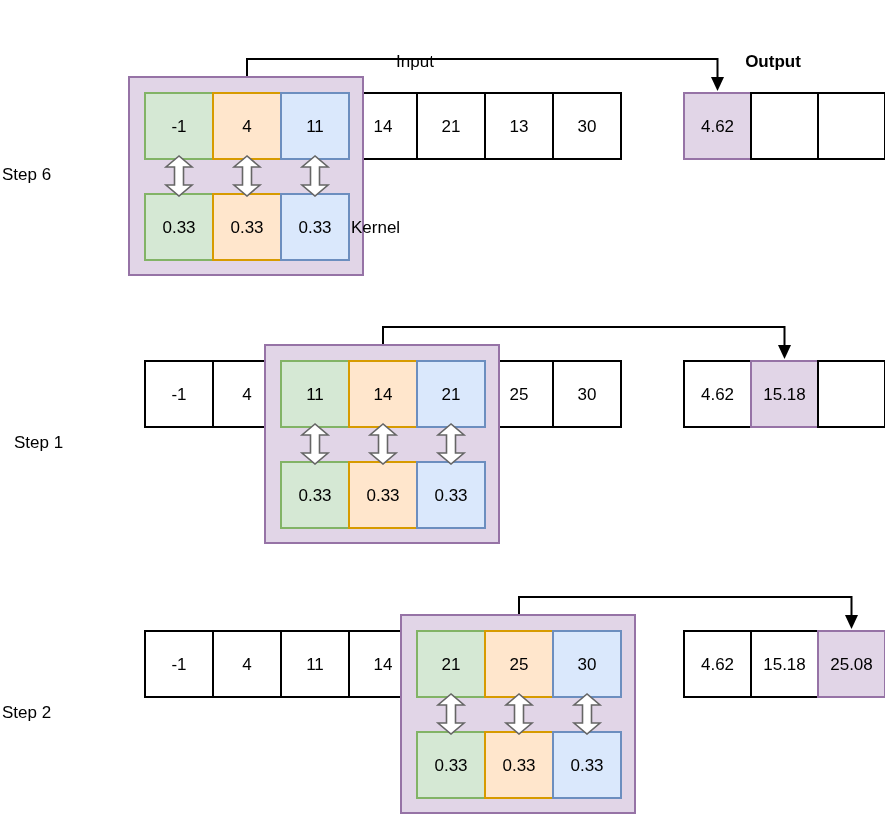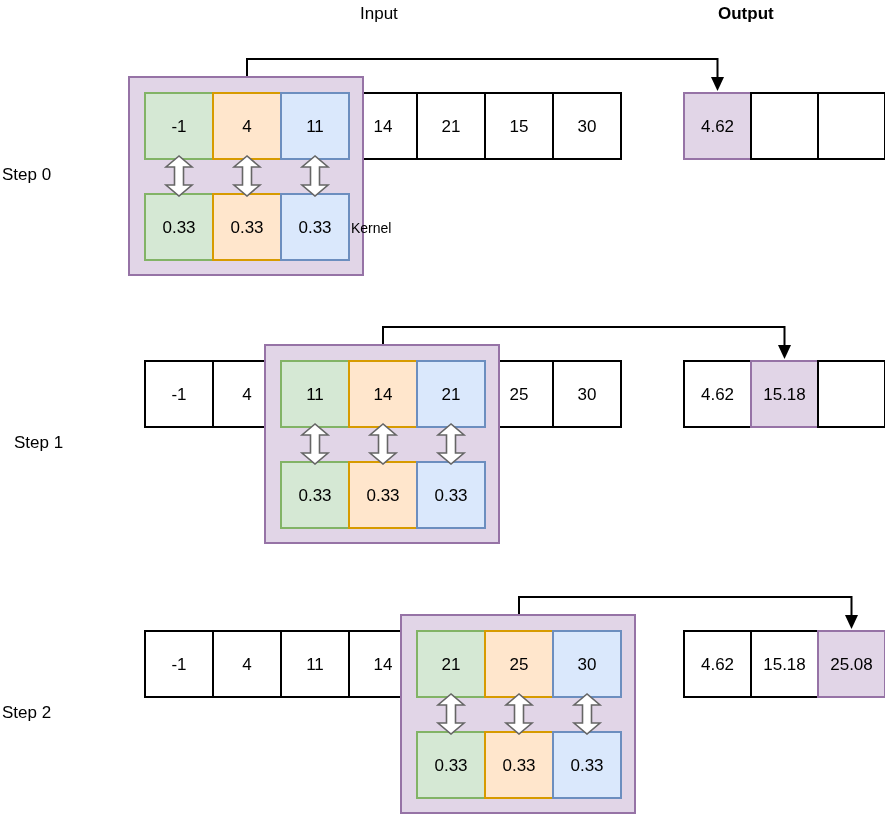--- a/index.html
+++ b/index.html
@@ -8,24 +8,25 @@
     width: 885px;
     height: 816px;
     background: #ffffff;
     overflow: hidden;
     font-family: "Liberation Sans", sans-serif;
     color: #000000;
   }
   .title {
     position: absolute;
     width: 110px;
-    text-align: left;
+    text-align: center;
     font-size: 17px;
     line-height: 22px;
     white-space: nowrap;
+    margin-top: 48px;
   }
   .cell {
     position: absolute;
     box-sizing: border-box;
     border: 2px solid #000000;
     background: #ffffff;
     display: flex;
     align-items: center;
     justify-content: center;
     font-size: 17px;
@@ -36,21 +37,21 @@
     box-sizing: border-box;
   }
   .steplabel {
     position: absolute;
     font-size: 17px;
     line-height: 22px;
     white-space: nowrap;
   }
   .kernellabel {
     position: absolute;
-    font-size: 14px;
+    font-size: 17px;
     line-height: 22px;
     white-space: nowrap;
   }
   .darrow {
     position: absolute;
   }
   svg.overlay {
     position: absolute;
     left: 0;
     top: 0;
@@ -62,21 +63,21 @@
 
 <div class="canvas">
   <div class="title" style="left:360px; top:3px;">Input</div>
   <div class="title" style="left:718px; top:3px;font-weight:bold;">Output</div>
   <div id="steps-root">
       <div class="cell" style="left: 144px; top: 92px; width: 70px; height: 68px; background: rgb(255, 255, 255); border-color: rgb(0, 0, 0);">-1</div>
       <div class="cell" style="left: 212px; top: 92px; width: 70px; height: 68px; background: rgb(255, 255, 255); border-color: rgb(0, 0, 0);">4</div>
       <div class="cell" style="left: 280px; top: 92px; width: 70px; height: 68px; background: rgb(255, 255, 255); border-color: rgb(0, 0, 0);">11</div>
       <div class="cell" style="left: 348px; top: 92px; width: 70px; height: 68px; background: rgb(255, 255, 255); border-color: rgb(0, 0, 0);">14</div>
       <div class="cell" style="left: 416px; top: 92px; width: 70px; height: 68px; background: rgb(255, 255, 255); border-color: rgb(0, 0, 0);">21</div>
-      <div class="cell" style="left: 484px; top: 92px; width: 70px; height: 68px; background: rgb(255, 255, 255); border-color: rgb(0, 0, 0);">15</div>
+      <div class="cell" style="left: 484px; top: 92px; width: 70px; height: 68px; background: rgb(255, 255, 255); border-color: rgb(0, 0, 0);">13</div>
       <div class="cell" style="left: 552px; top: 92px; width: 70px; height: 68px; background: rgb(255, 255, 255); border-color: rgb(0, 0, 0);">30</div>
       <div class="cell" style="left: 683px; top: 92px; width: 69px; height: 68px; background: rgb(225, 213, 231); border-color: rgb(150, 115, 166);">4.62</div>
       <div class="cell" style="left: 750px; top: 92px; width: 69px; height: 68px; background: rgb(255, 255, 255); border-color: rgb(0, 0, 0);"></div>
       <div class="cell" style="left: 817px; top: 92px; width: 69px; height: 68px; background: rgb(255, 255, 255); border-color: rgb(0, 0, 0);"></div>
       <div class="pbox" style="left: 128px; top: 76px; width: 236px; height: 200px; background: rgb(225, 213, 231); border: 2px solid rgb(150, 115, 166);"></div>
       <div class="cell" style="left: 144px; top: 92px; width: 70px; height: 68px; background: rgb(213, 232, 212); border-color: rgb(130, 179, 102);">-1</div>
       <div class="cell" style="left: 144px; top: 193px; width: 70px; height: 68px; background: rgb(213, 232, 212); border-color: rgb(130, 179, 102);">0.33</div>
       <svg width="34" height="42" viewBox="0 0 34 42" class="darrow" style="left: 162px; top: 155px;">
         <polygon points="17,1 4,12 12.5,12 12.5,30 4,30 17,41 30,30 21.5,30 21.5,12 30,12" fill="#ffffff" stroke="#666666" stroke-width="1.6"></polygon>
       </svg>
@@ -84,21 +85,21 @@
       <div class="cell" style="left: 212px; top: 193px; width: 70px; height: 68px; background: rgb(255, 230, 204); border-color: rgb(215, 155, 0);">0.33</div>
       <svg width="34" height="42" viewBox="0 0 34 42" class="darrow" style="left: 230px; top: 155px;">
         <polygon points="17,1 4,12 12.5,12 12.5,30 4,30 17,41 30,30 21.5,30 21.5,12 30,12" fill="#ffffff" stroke="#666666" stroke-width="1.6"></polygon>
       </svg>
       <div class="cell" style="left: 280px; top: 92px; width: 70px; height: 68px; background: rgb(218, 232, 252); border-color: rgb(108, 142, 191);">11</div>
       <div class="cell" style="left: 280px; top: 193px; width: 70px; height: 68px; background: rgb(218, 232, 252); border-color: rgb(108, 142, 191);">0.33</div>
       <svg width="34" height="42" viewBox="0 0 34 42" class="darrow" style="left: 298px; top: 155px;">
         <polygon points="17,1 4,12 12.5,12 12.5,30 4,30 17,41 30,30 21.5,30 21.5,12 30,12" fill="#ffffff" stroke="#666666" stroke-width="1.6"></polygon>
       </svg>
       <div class="kernellabel" style="left: 351px; top: 217px;">Kernel</div>
-      <div class="steplabel" style="left: 2px; top: 164px;">Step 0</div>
+      <div class="steplabel" style="left: 2px; top: 164px;">Step 6</div>
       <div class="cell" style="left: 144px; top: 360px; width: 70px; height: 68px; background: rgb(255, 255, 255); border-color: rgb(0, 0, 0);">-1</div>
       <div class="cell" style="left: 212px; top: 360px; width: 70px; height: 68px; background: rgb(255, 255, 255); border-color: rgb(0, 0, 0);">4</div>
       <div class="cell" style="left: 280px; top: 360px; width: 70px; height: 68px; background: rgb(255, 255, 255); border-color: rgb(0, 0, 0);">11</div>
       <div class="cell" style="left: 348px; top: 360px; width: 70px; height: 68px; background: rgb(255, 255, 255); border-color: rgb(0, 0, 0);">14</div>
       <div class="cell" style="left: 416px; top: 360px; width: 70px; height: 68px; background: rgb(255, 255, 255); border-color: rgb(0, 0, 0);">21</div>
       <div class="cell" style="left: 484px; top: 360px; width: 70px; height: 68px; background: rgb(255, 255, 255); border-color: rgb(0, 0, 0);">25</div>
       <div class="cell" style="left: 552px; top: 360px; width: 70px; height: 68px; background: rgb(255, 255, 255); border-color: rgb(0, 0, 0);">30</div>
       <div class="cell" style="left: 683px; top: 360px; width: 69px; height: 68px; background: rgb(255, 255, 255); border-color: rgb(0, 0, 0);">4.62</div>
       <div class="cell" style="left: 750px; top: 360px; width: 69px; height: 68px; background: rgb(225, 213, 231); border-color: rgb(150, 115, 166);">15.18</div>
       <div class="cell" style="left: 817px; top: 360px; width: 69px; height: 68px; background: rgb(255, 255, 255); border-color: rgb(0, 0, 0);"></div>

